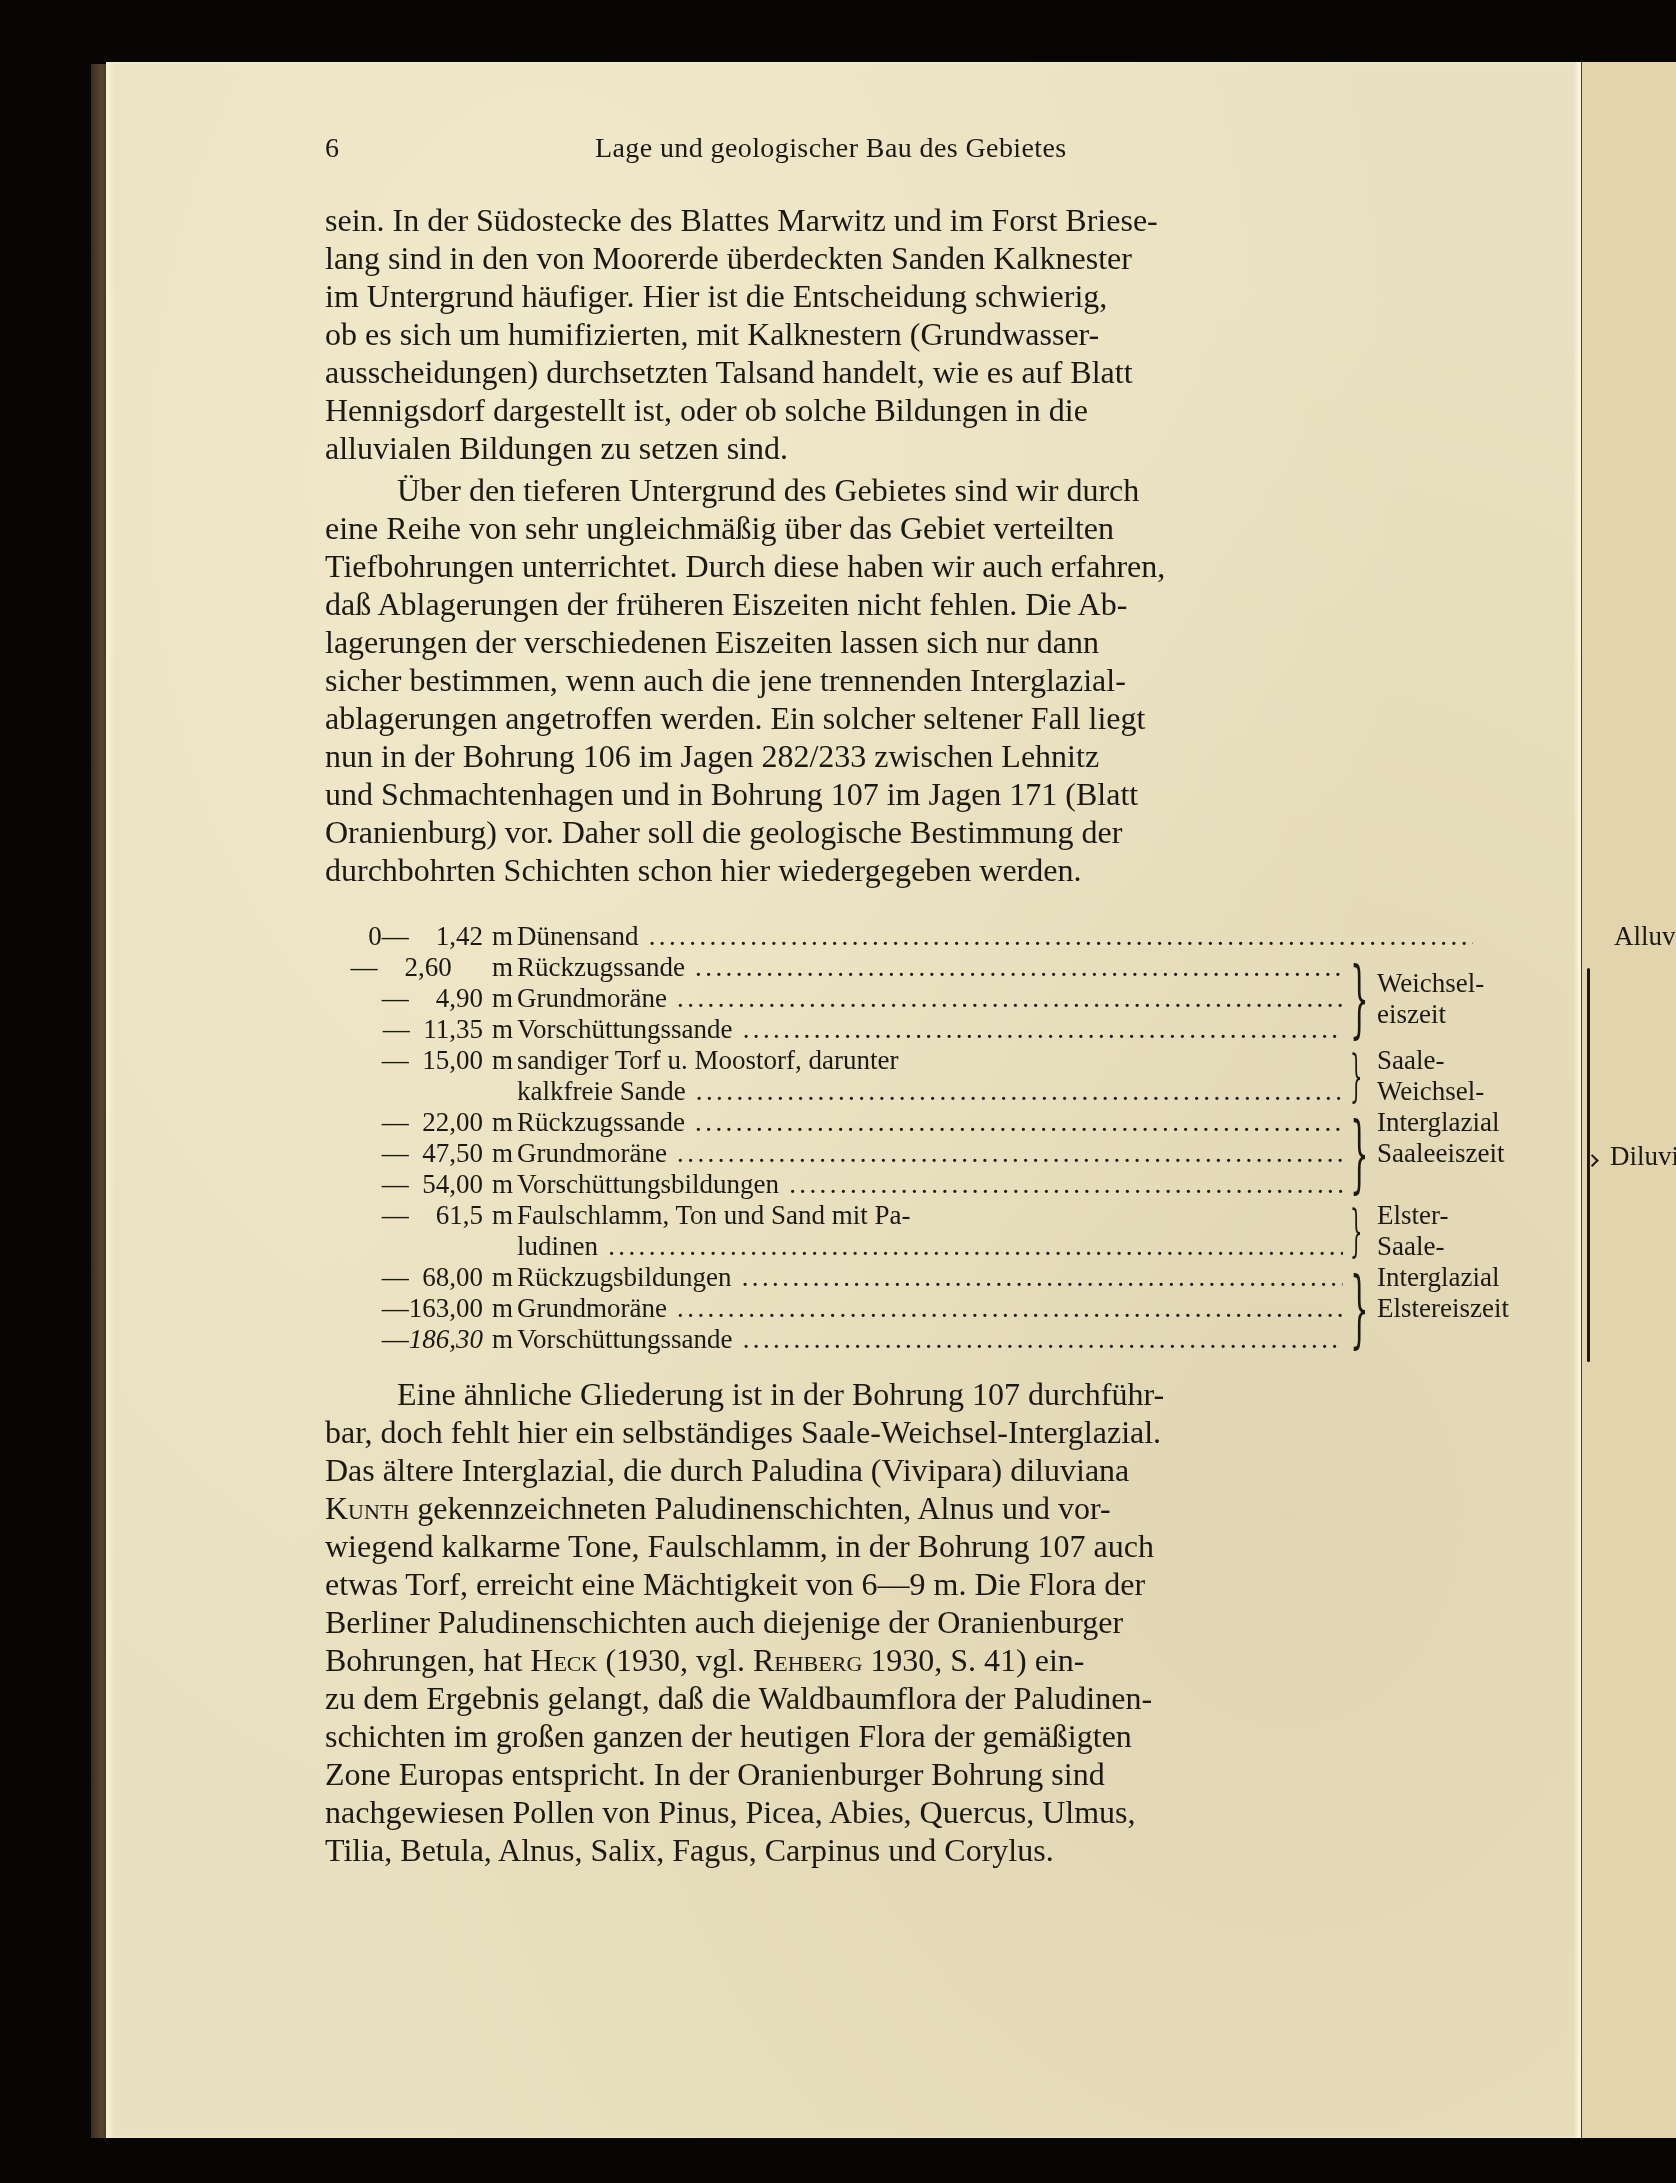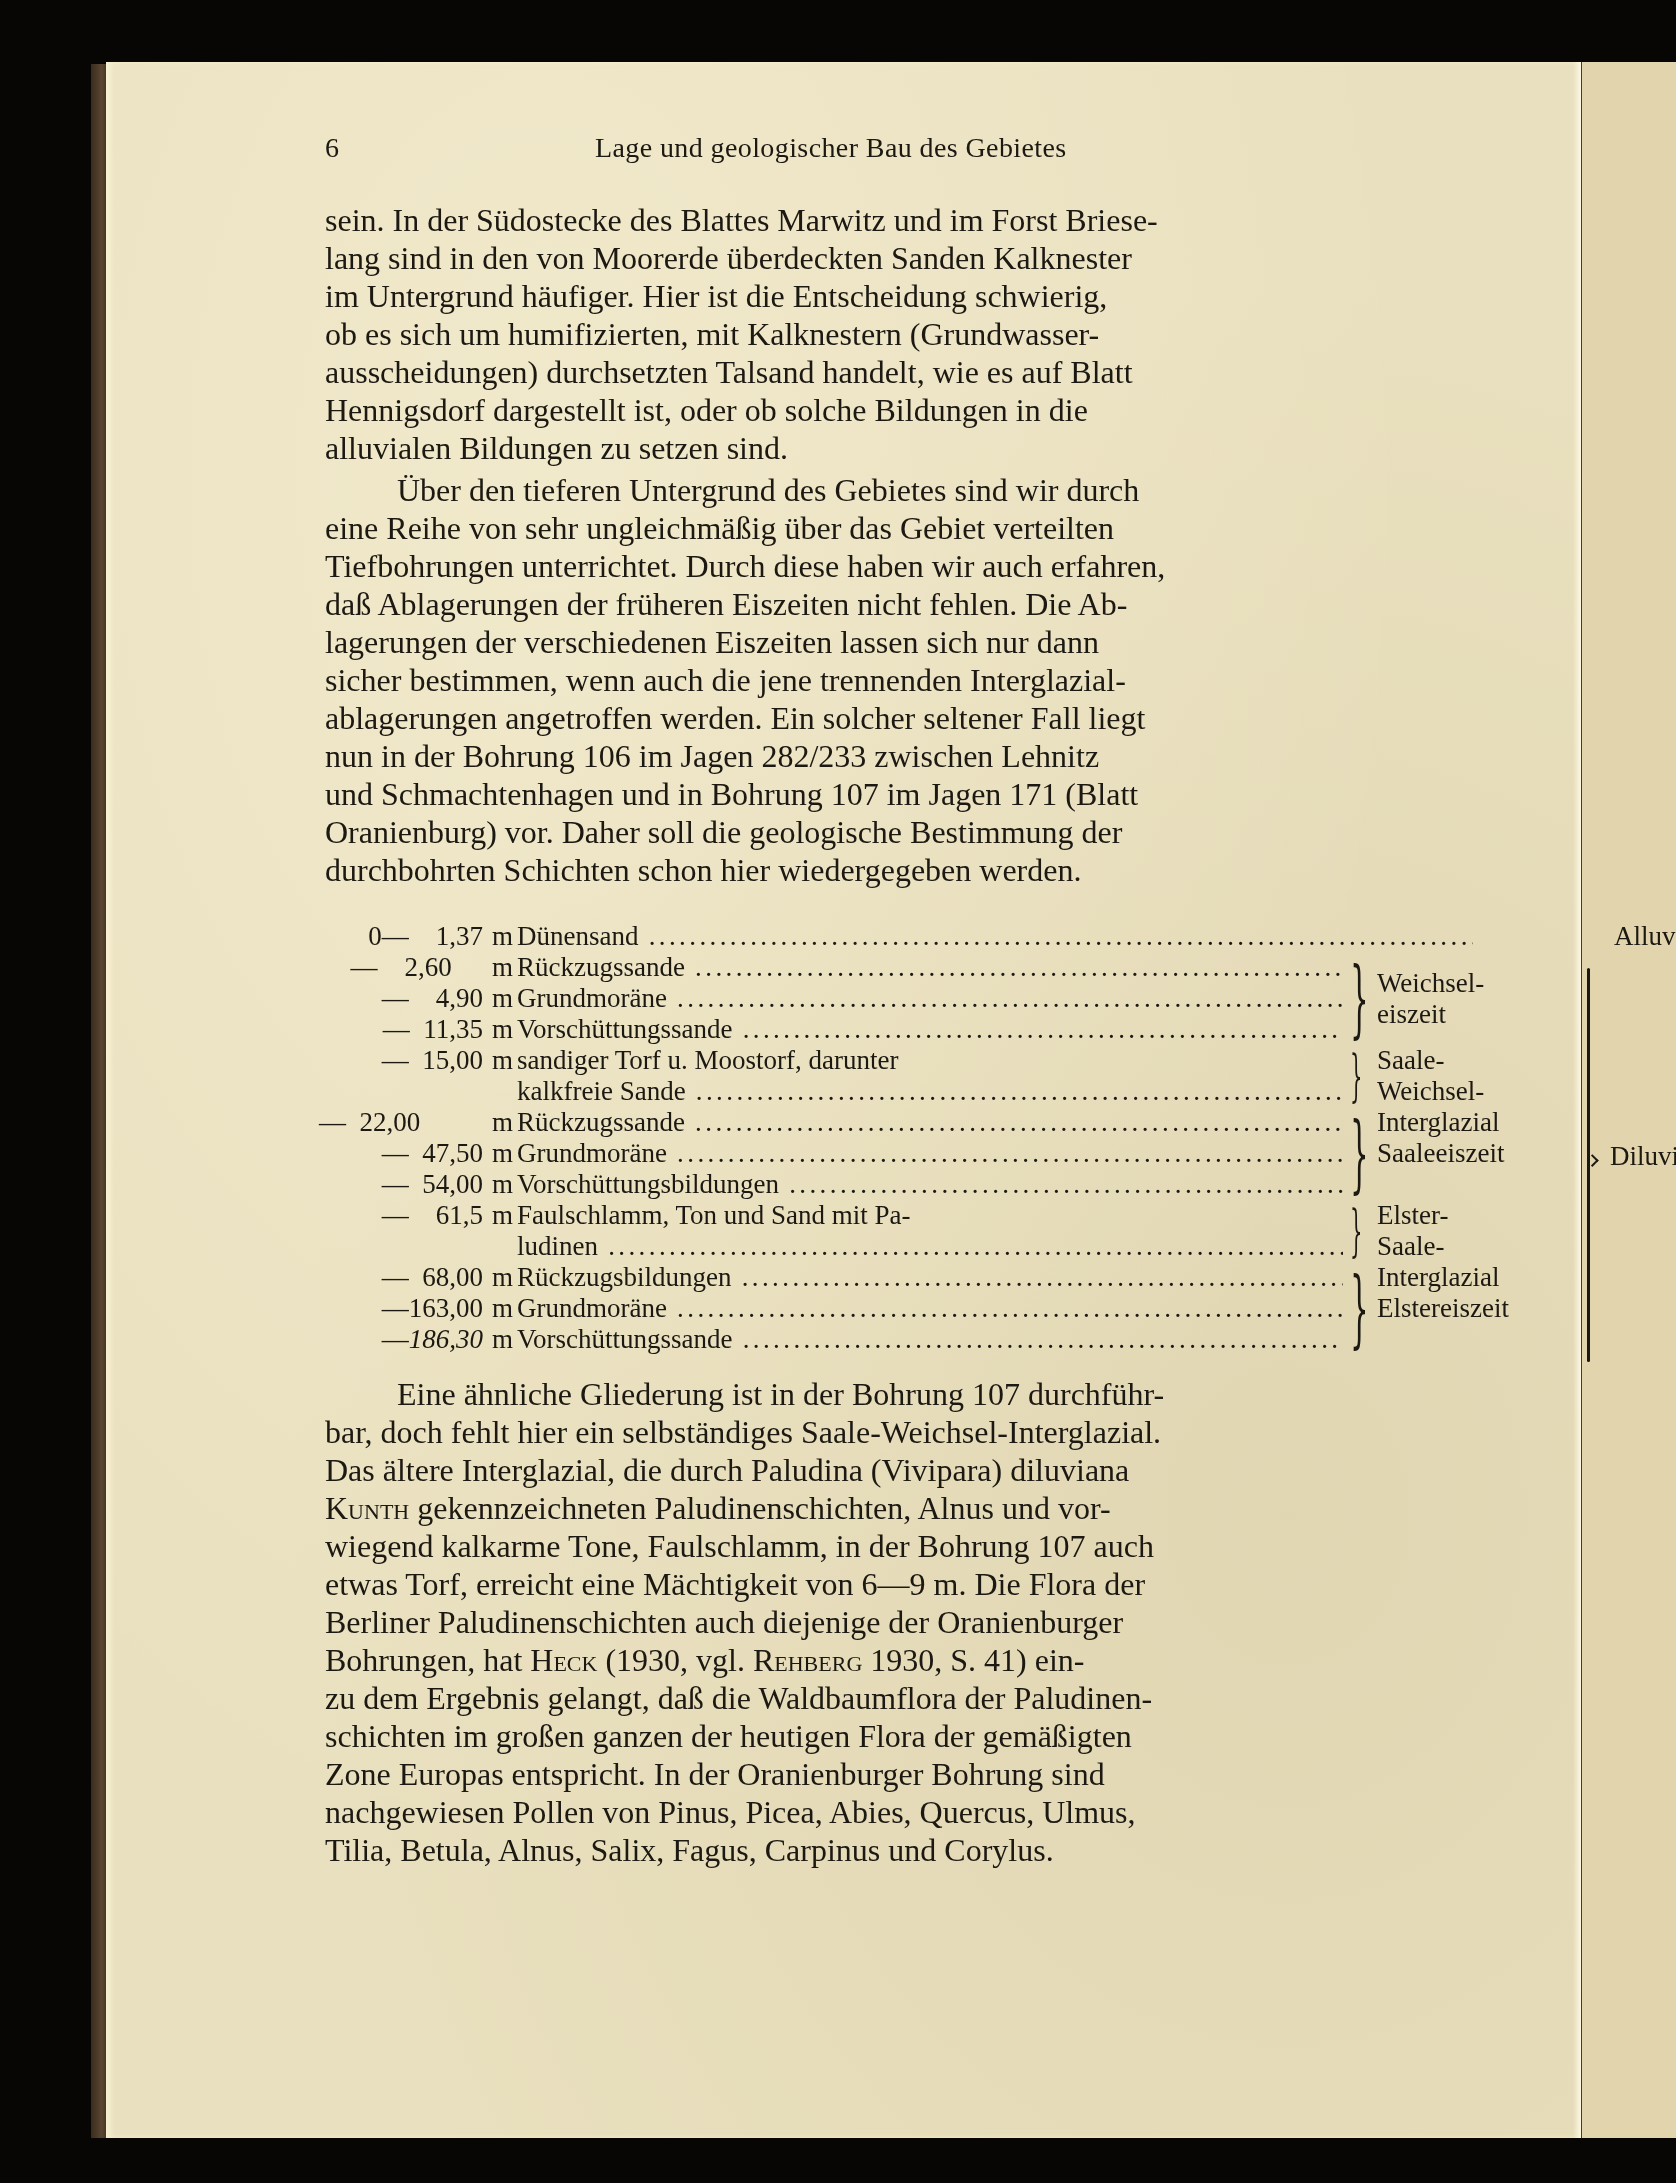--- a/index.html
+++ b/index.html
@@ -112,21 +112,21 @@
   <p>Oranienburg) vor. Daher soll die geologische Bestimmung der</p>
   <p>durchbohrten Schichten schon hier wiedergegeben werden.</p>
 </div>
 
 <div class="strat" id="strat" style="height: 434px;">
   <div class="alluvium">Alluvium</div>
   <div class="bigbrace-line"></div>
   <div class="bigbrace-tip"></div>
   <div class="era diluvium">Diluvium</div>
 <div class="srow" style="position: absolute; top: 0px; left: 0px; width: 1115px;">
-      <span style="position: absolute; left: 0px; width: 164px; text-align: right;"><span>0—</span>  <span style="margin-left: 0px;">1,37</span></span>
+      <span style="position: absolute; left: 0px; width: 164px; text-align: right;"><span>0—</span>  <span style="margin-left: 0px;">1,42</span></span>
       <span style="position: absolute; left: 173px;">m</span>
       <span class="lead" style="width: 956px; left: 198px;"><span>Dünensand</span><span class="dots"> ........................................................................................................................</span></span>
     </div>
     <div class="srow" style="position: absolute; top: 31px; left: 0px; width: 1115px;">
       <span style="position: absolute; left: 0px; width: 164px; text-align: center;"><span>—</span>  <span style="margin-left: 0px;">2,60</span></span>
       <span style="position: absolute; left: 173px;">m</span>
       <span class="lead" style="width: 826px; left: 198px;"><span>Rückzugssande</span><span class="dots"> ........................................................................................................................</span></span>
     </div>
     <div class="srow" style="position: absolute; top: 62px; left: 0px; width: 1115px;">
       <span style="position: absolute; left: 0px; width: 164px; text-align: right;"><span>—</span>  <span style="margin-left: 0px;">4,90</span></span>
@@ -140,21 +140,21 @@
     </div>
     <div class="srow" style="position: absolute; top: 124px; left: 0px; width: 1115px;">
       <span style="position: absolute; left: 0px; width: 164px; text-align: right;"><span>—</span> <span style="margin-left: 0px;">15,00</span></span>
       <span style="position: absolute; left: 173px;">m</span>
       <span class="lead" style="width: 826px; left: 198px;"><span>sandiger Torf u. Moostorf, darunter</span></span>
     </div>
     <div class="srow" style="position: absolute; top: 155px; left: 0px; width: 1115px;">
       <span class="lead" style="width: 826px; left: 198px;"><span>kalkfreie Sande</span><span class="dots"> ........................................................................................................................</span></span>
     </div>
     <div class="srow" style="position: absolute; top: 186px; left: 0px; width: 1115px;">
-      <span style="position: absolute; left: 0px; width: 164px; text-align: left;"><span>—</span> <span style="margin-left: 0px;">22,00</span></span>
+      <span style="position: absolute; left: 0px; width: 164px; text-align: right;"><span>—</span> <span style="margin-left: 0px;">22,00</span></span>
       <span style="position: absolute; left: 173px;">m</span>
       <span class="lead" style="width: 826px; left: 198px;"><span>Rückzugssande</span><span class="dots"> ........................................................................................................................</span></span>
     </div>
     <div class="srow" style="position: absolute; top: 217px; left: 0px; width: 1115px;">
       <span style="position: absolute; left: 0px; width: 164px; text-align: right;"><span>—</span> <span style="margin-left: 0px;">47,50</span></span>
       <span style="position: absolute; left: 173px;">m</span>
       <span class="lead" style="width: 826px; left: 198px;"><span>Grundmoräne</span><span class="dots"> ........................................................................................................................</span></span>
     </div>
     <div class="srow" style="position: absolute; top: 248px; left: 0px; width: 1115px;">
       <span style="position: absolute; left: 0px; width: 164px; text-align: right;"><span>—</span> <span style="margin-left: 0px;">54,00</span></span>

